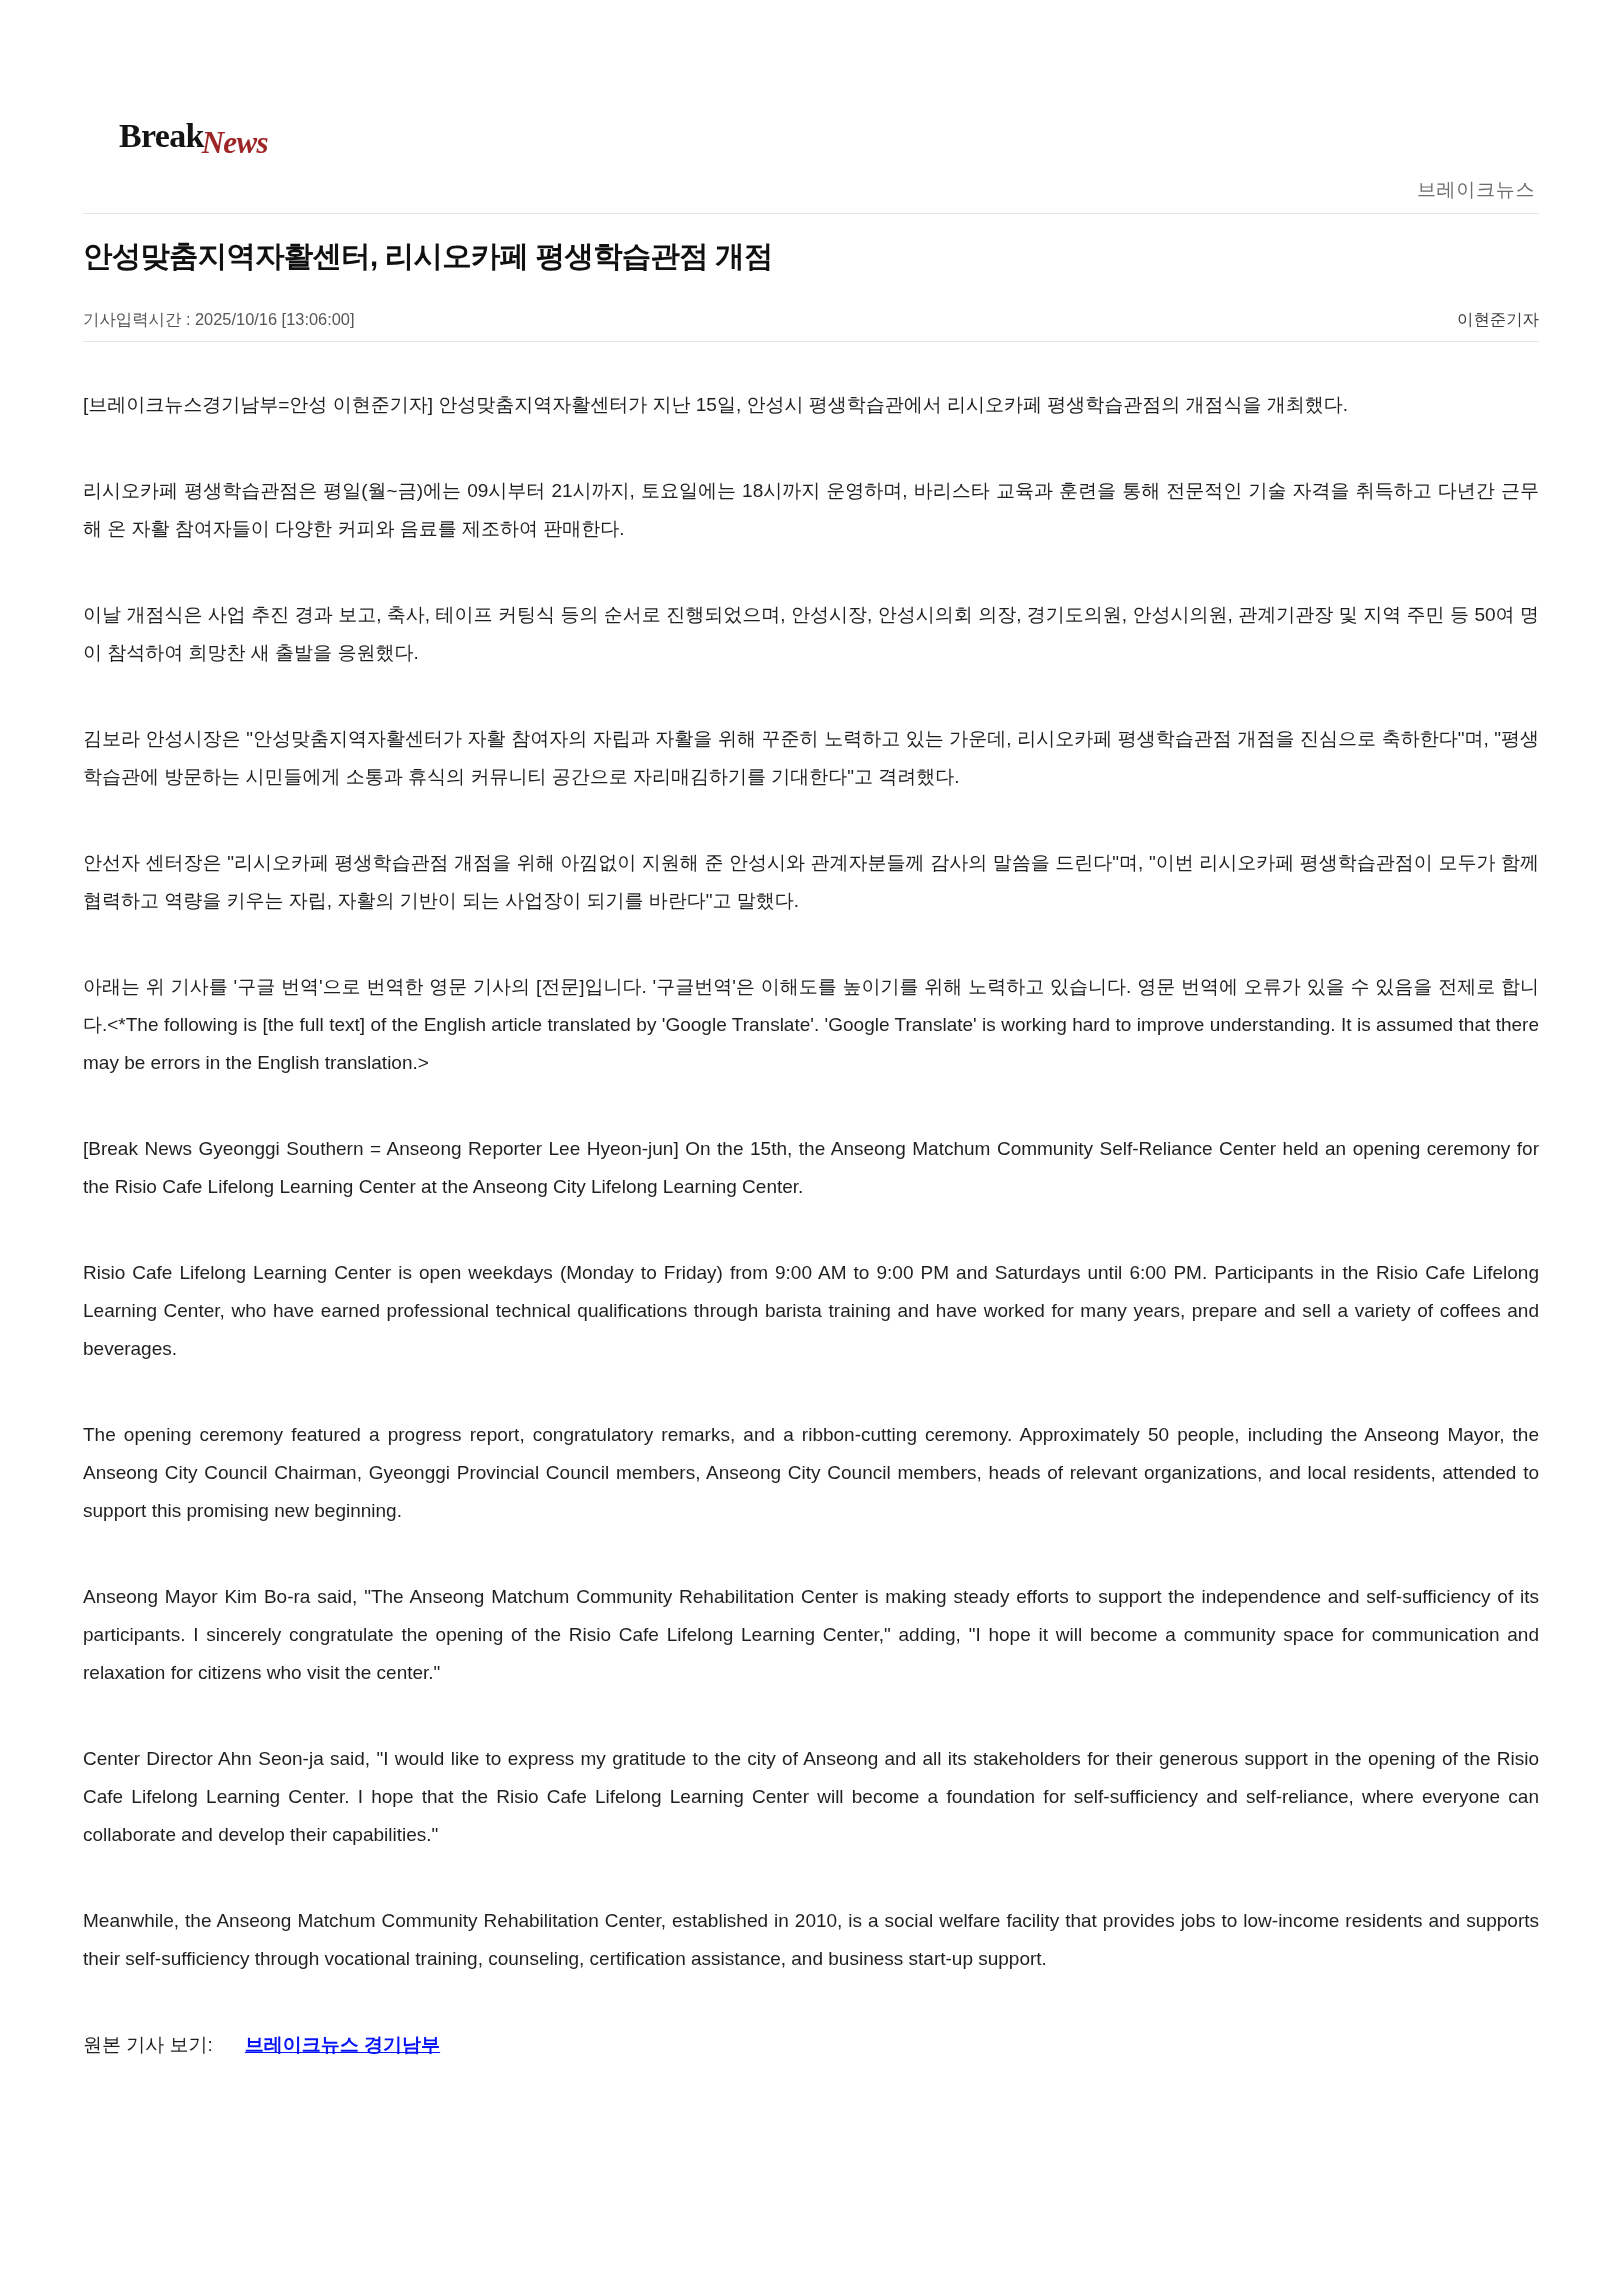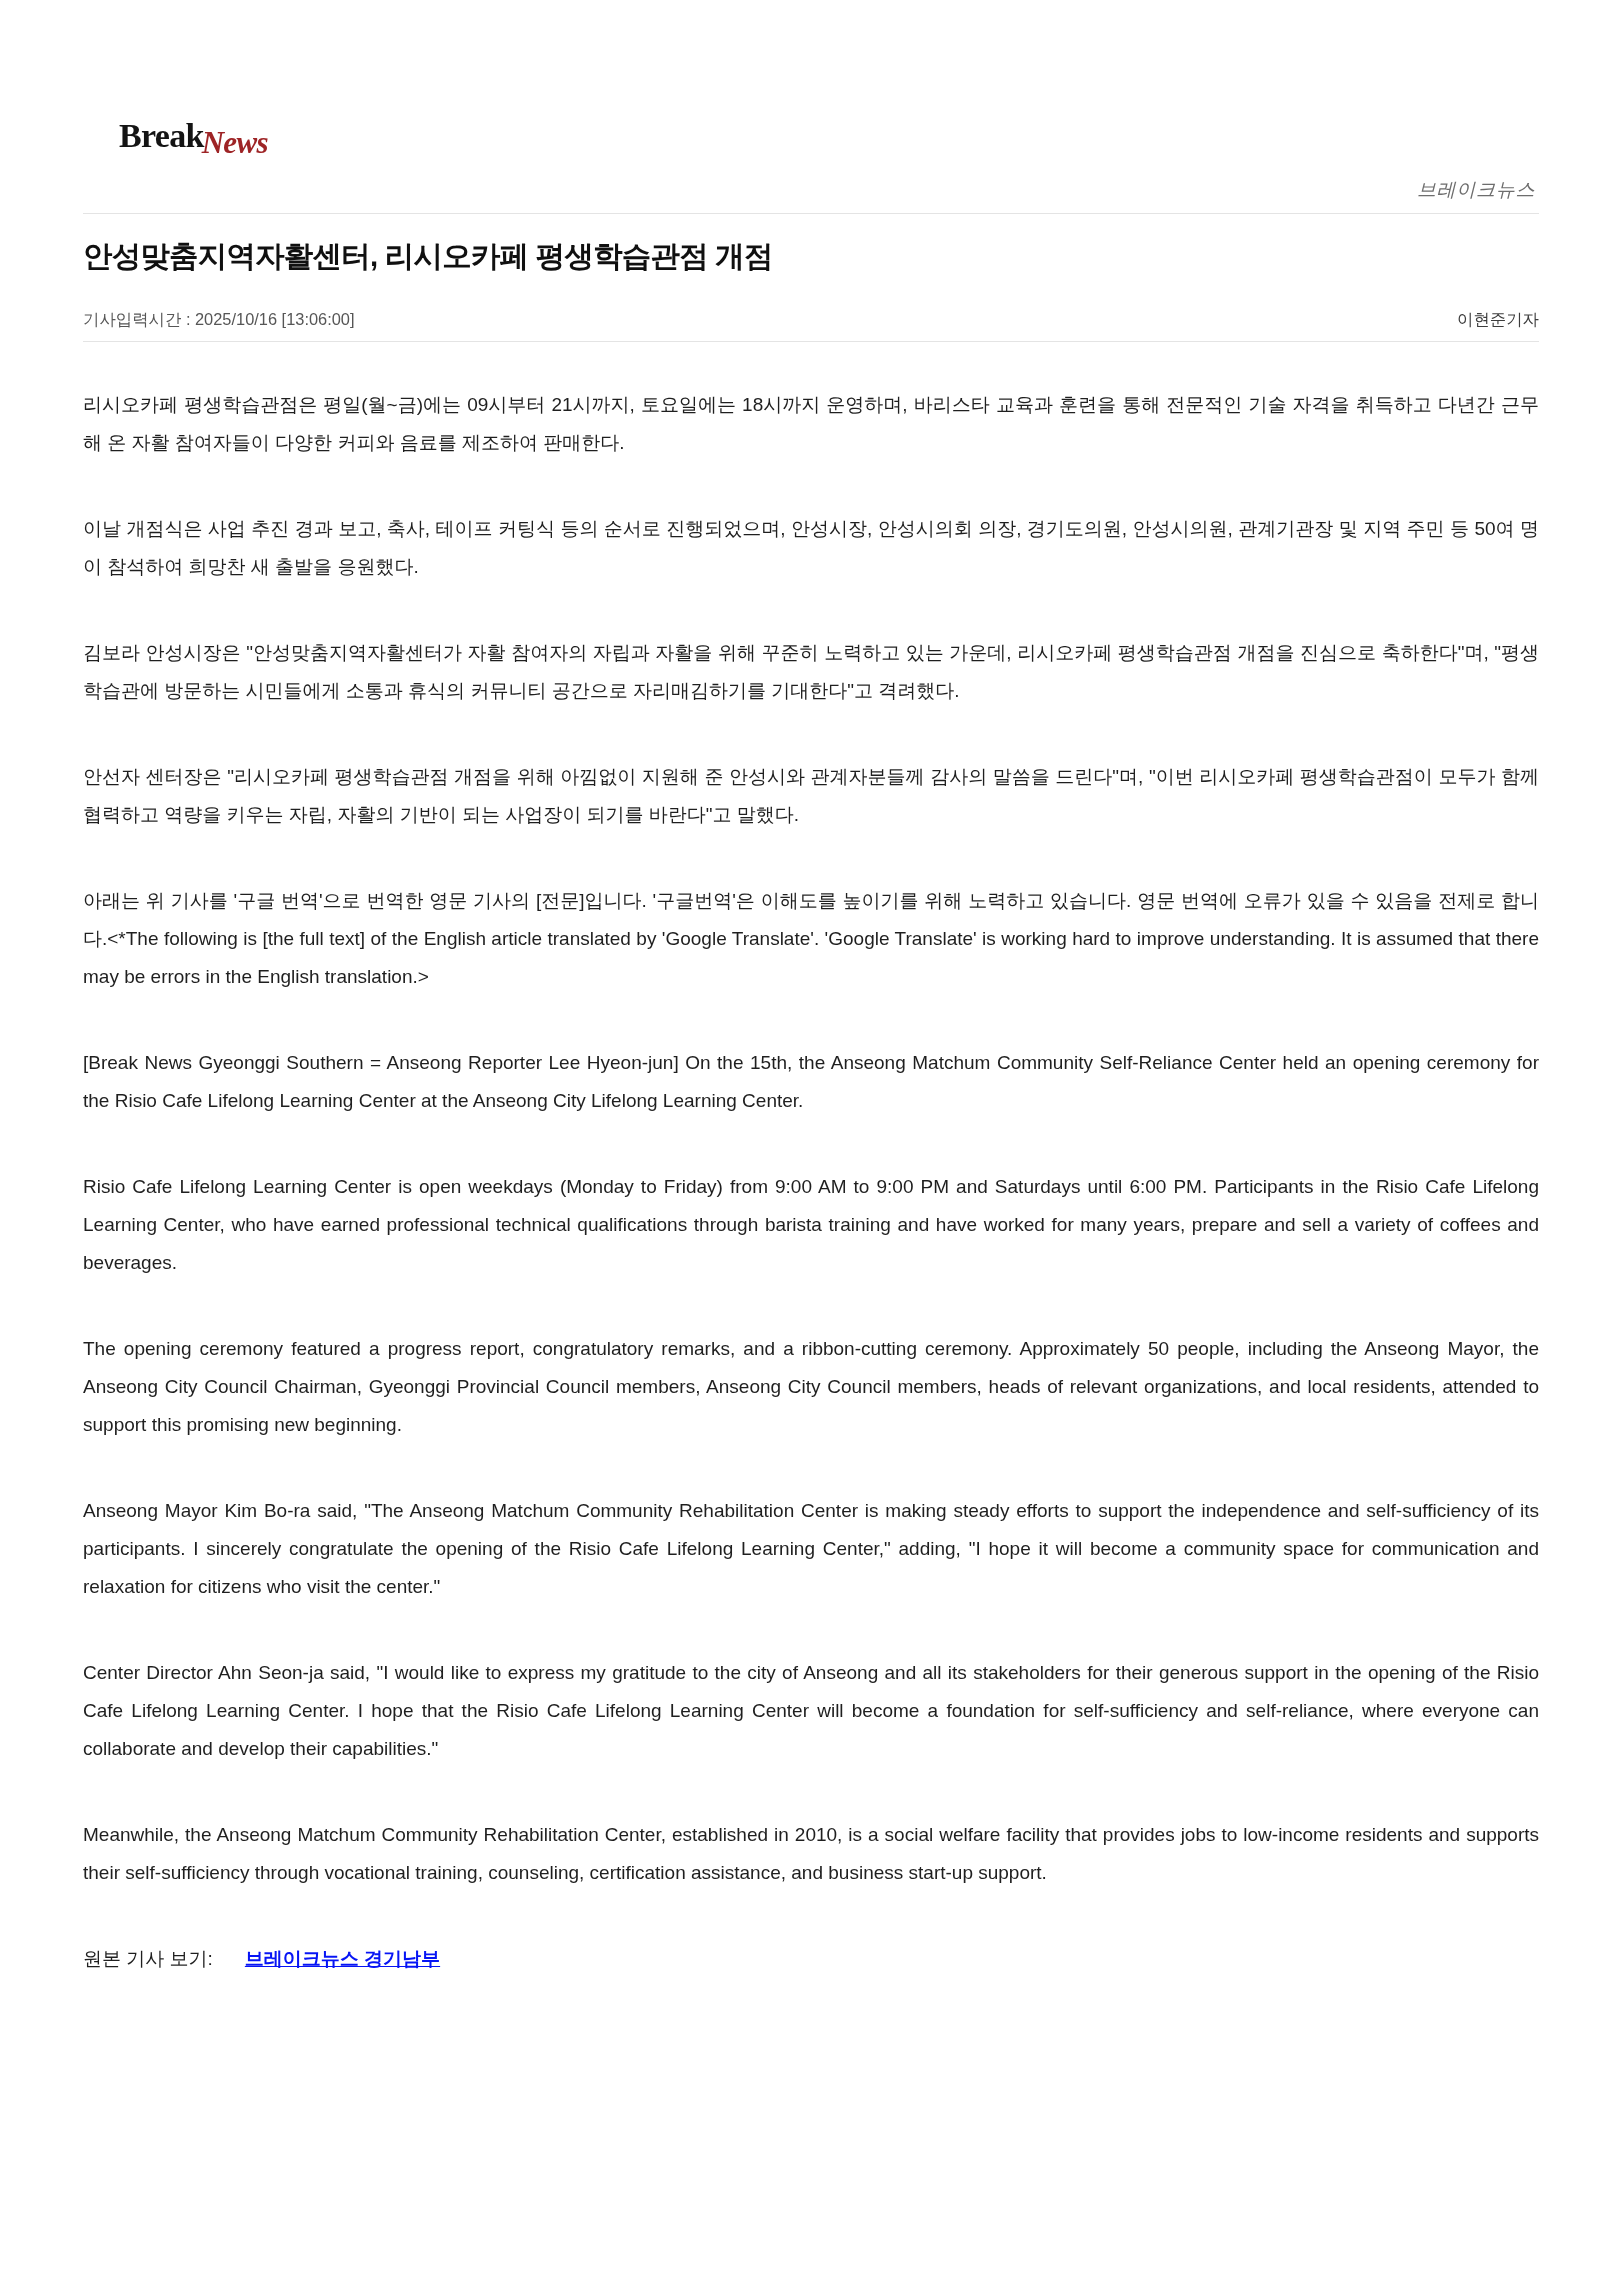--- a/index.html
+++ b/index.html
@@ -51,21 +51,20 @@
     left: -2px;
     letter-spacing: -0.7px;
   }
   .site-name {
     position: absolute;
     right: 3.9px;
     bottom: 10.5px;
     font-size: 19px;
     color: #6d6d6d;
     letter-spacing: 0.7px;
-    font-style: italic;
   }
   .divider {
     border: none;
     border-top: 1.3px solid #e4e4e4;
     margin: 0;
   }
 
   
   .article-title {
     margin: 23.6px 0 0 0;
@@ -124,20 +123,21 @@
 
   <h1 class="article-title">안성맞춤지역자활센터, 리시오카페 평생학습관점 개점</h1>
 
   <div class="meta-row">
     <span class="meta-time">기사입력시간 : 2025/10/16 [13:06:00]</span>
     <span class="meta-reporter">이현준기자</span>
   </div>
   <hr class="divider meta-divider">
 
   <div class="article-body">
+    <p>[브레이크뉴스경기남부=안성 이현준기자] 안성맞춤지역자활센터가 지난 15일, 안성시 평생학습관에서 리시오카페 평생학습관점의 개점식을 개최했다.</p>
     <p>리시오카페 평생학습관점은 평일(월~금)에는 09시부터 21시까지, 토요일에는 18시까지 운영하며, 바리스타 교육과 훈련을 통해 전문적인 기술 자격을 취득하고 다년간 근무해 온 자활 참여자들이 다양한 커피와 음료를 제조하여 판매한다.</p>
     <p>이날 개점식은 사업 추진 경과 보고, 축사, 테이프 커팅식 등의 순서로 진행되었으며, 안성시장, 안성시의회 의장, 경기도의원, 안성시의원, 관계기관장 및 지역 주민 등 50여 명이 참석하여 희망찬 새 출발을 응원했다.</p>
     <p>김보라 안성시장은 "안성맞춤지역자활센터가 자활 참여자의 자립과 자활을 위해 꾸준히 노력하고 있는 가운데, 리시오카페 평생학습관점 개점을 진심으로 축하한다"며, "평생학습관에 방문하는 시민들에게 소통과 휴식의 커뮤니티 공간으로 자리매김하기를 기대한다"고 격려했다.</p>
     <p>안선자 센터장은 "리시오카페 평생학습관점 개점을 위해 아낌없이 지원해 준 안성시와 관계자분들께 감사의 말씀을 드린다"며, "이번 리시오카페 평생학습관점이 모두가 함께 협력하고 역량을 키우는 자립, 자활의 기반이 되는 사업장이 되기를 바란다"고 말했다.</p>
     <p>아래는 위 기사를 '구글 번역'으로 번역한 영문 기사의 [전문]입니다. '구글번역'은 이해도를 높이기를 위해 노력하고 있습니다. 영문 번역에 오류가 있을 수 있음을 전제로 합니다.&lt;*The following is [the full text] of the English article translated by 'Google Translate'. 'Google Translate' is working hard to improve understanding. It is assumed that there may be errors in the English translation.&gt;</p>
     <p>[Break News Gyeonggi Southern = Anseong Reporter Lee Hyeon-jun] On the 15th, the Anseong Matchum Community Self-Reliance Center held an opening ceremony for the Risio Cafe Lifelong Learning Center at the Anseong City Lifelong Learning Center.</p>
     <p>Risio Cafe Lifelong Learning Center is open weekdays (Monday to Friday) from 9:00 AM to 9:00 PM and Saturdays until 6:00 PM. Participants in the Risio Cafe Lifelong Learning Center, who have earned professional technical qualifications through barista training and have worked for many years, prepare and sell a variety of coffees and beverages.</p>
     <p>The opening ceremony featured a progress report, congratulatory remarks, and a ribbon-cutting ceremony. Approximately 50 people, including the Anseong Mayor, the Anseong City Council Chairman, Gyeonggi Provincial Council members, Anseong City Council members, heads of relevant organizations, and local residents, attended to support this promising new beginning.</p>
     <p>Anseong Mayor Kim Bo-ra said, "The Anseong Matchum Community Rehabilitation Center is making steady efforts to support the independence and self-sufficiency of its participants. I sincerely congratulate the opening of the Risio Cafe Lifelong Learning Center," adding, "I hope it will become a community space for communication and relaxation for citizens who visit the center."</p>
     <p>Center Director Ahn Seon-ja said, "I would like to express my gratitude to the city of Anseong and all its stakeholders for their generous support in the opening of the Risio Cafe Lifelong Learning Center. I hope that the Risio Cafe Lifelong Learning Center will become a foundation for self-sufficiency and self-reliance, where everyone can collaborate and develop their capabilities."</p>

